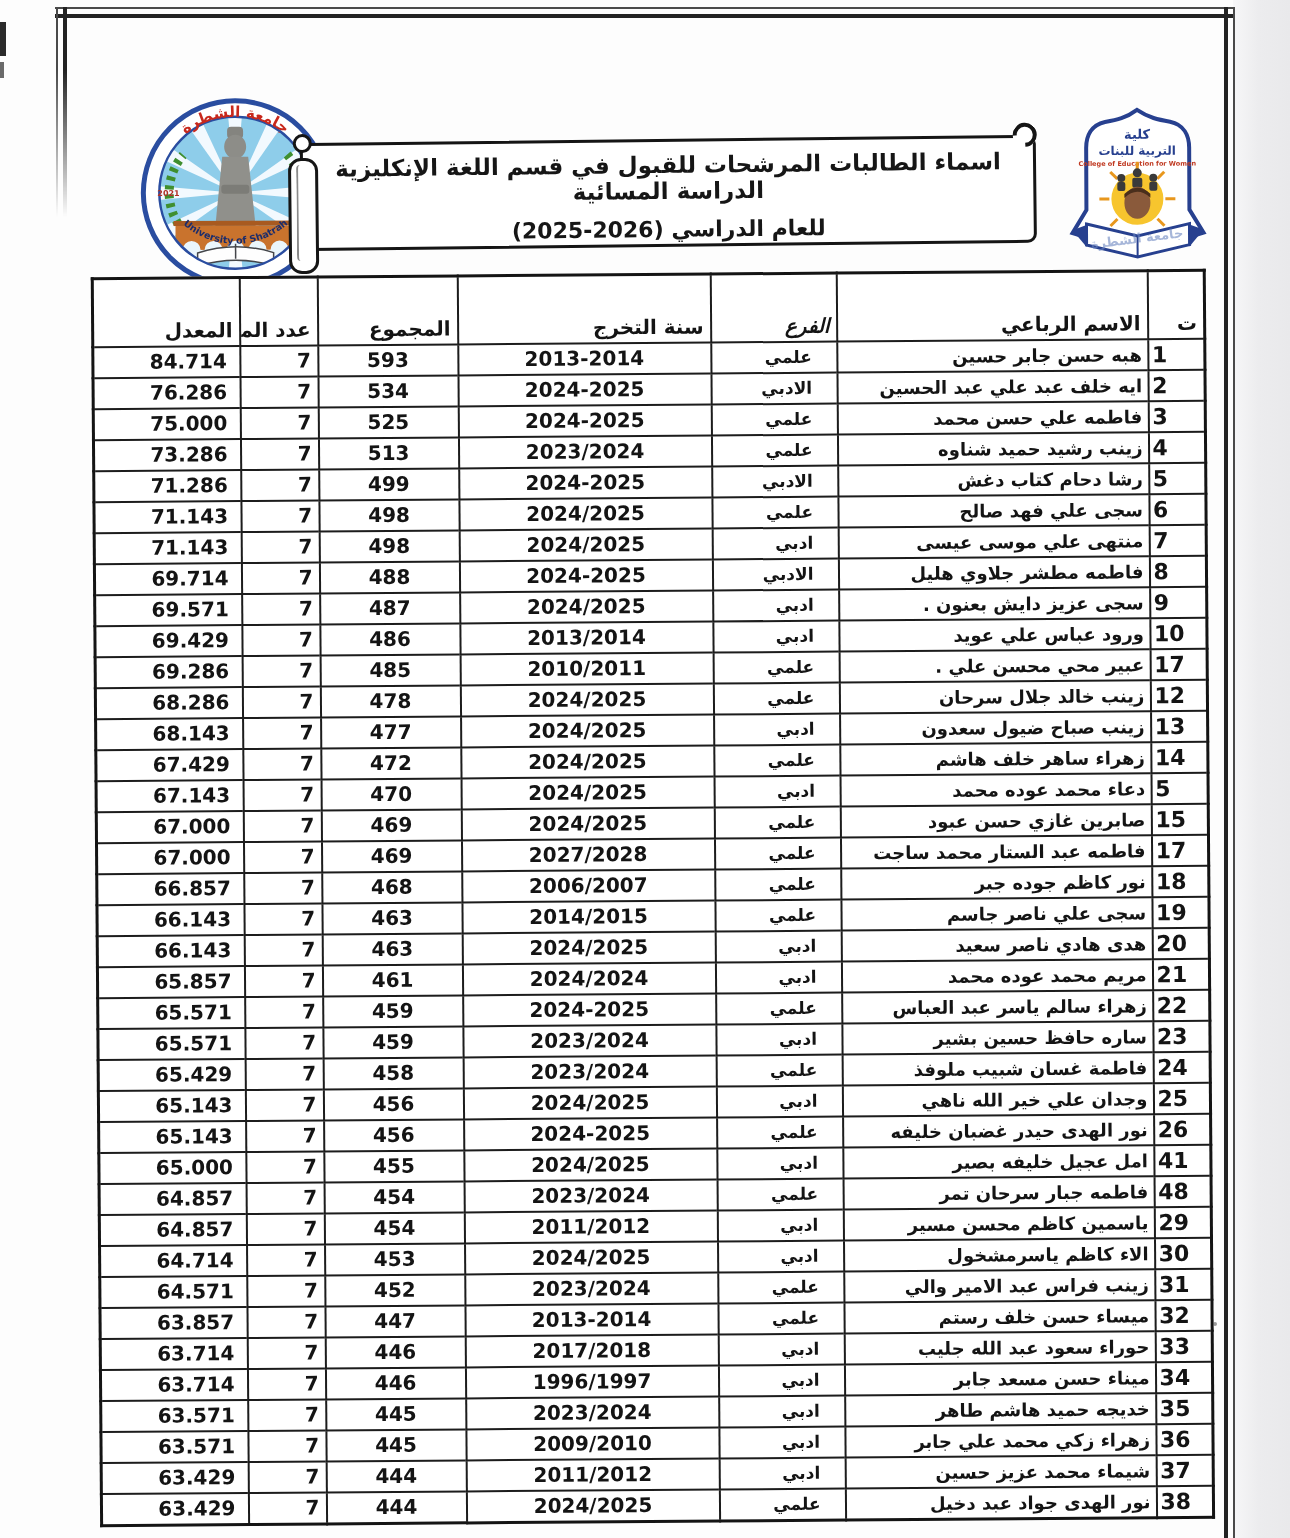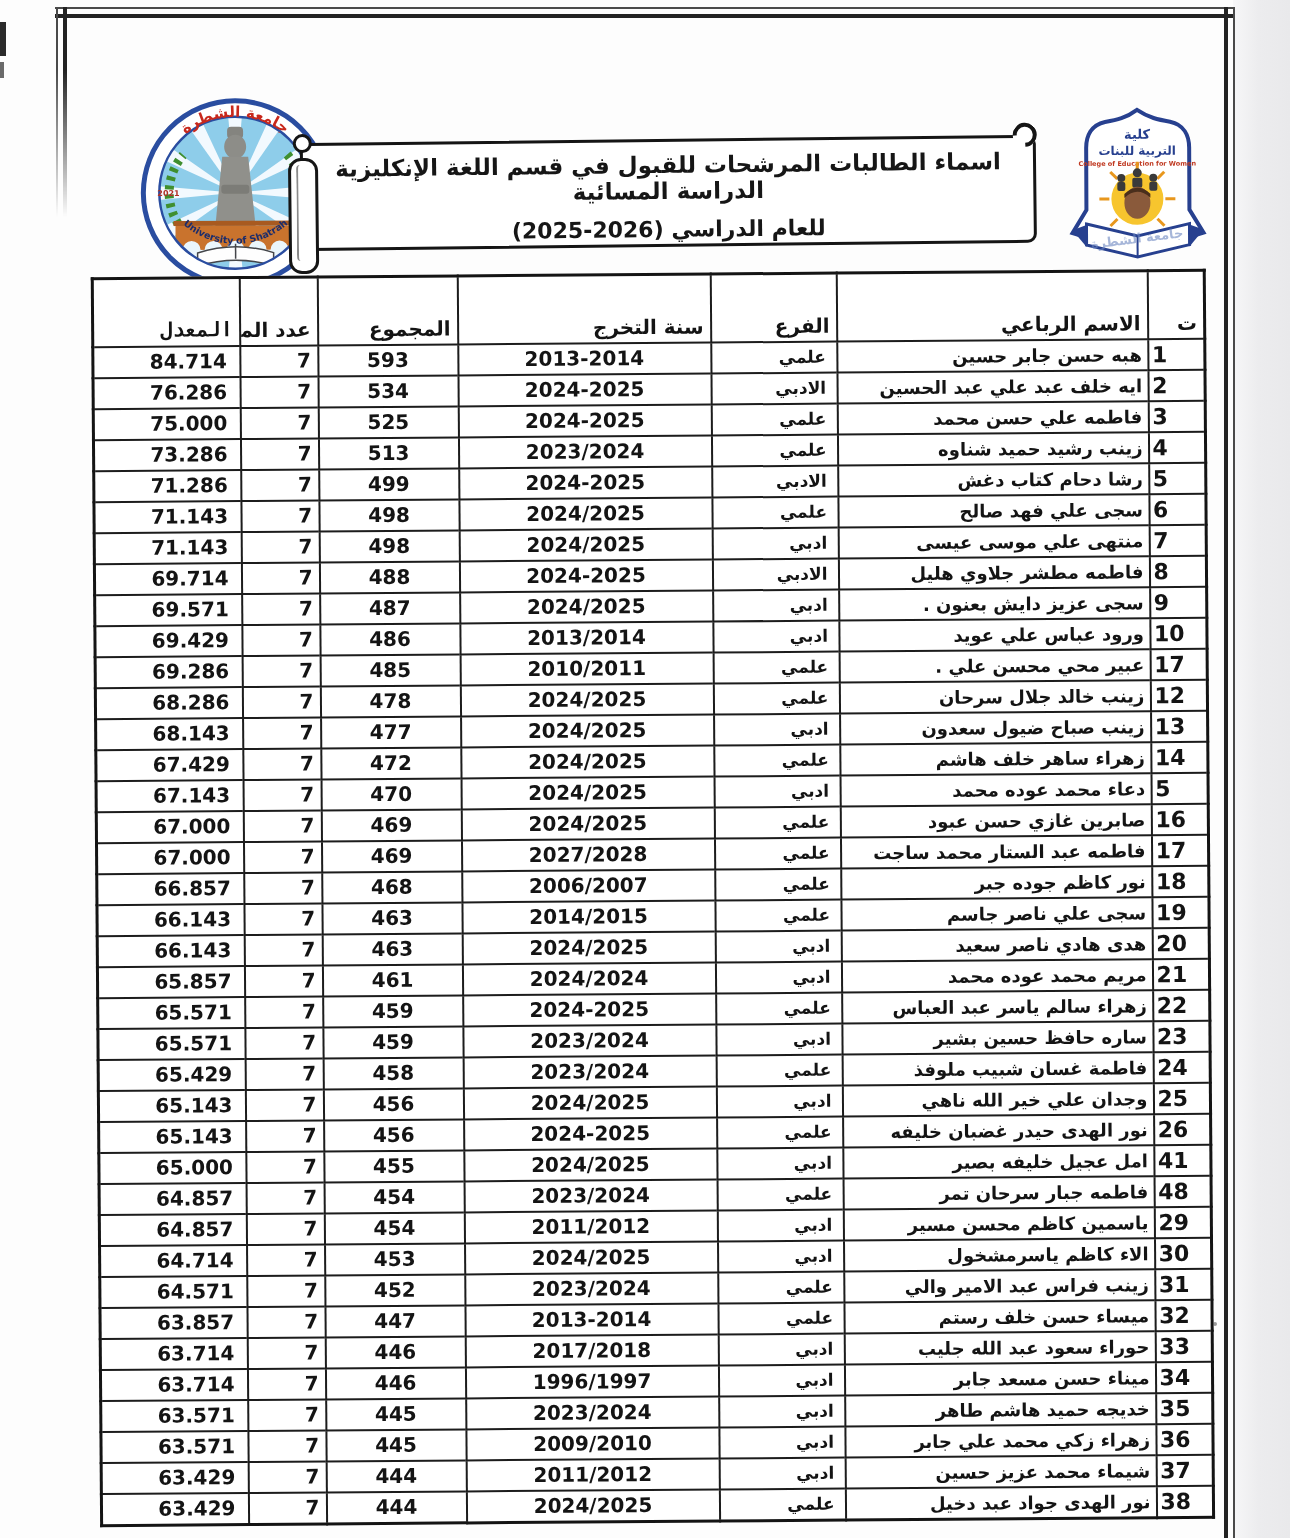--- a/index.html
+++ b/index.html
@@ -50,28 +50,28 @@
   table.results{position:absolute;left:95px;top:273px;width:1112px;
     border-collapse:collapse;table-layout:fixed;background:#fff;
     border:3px solid #141414;transform:rotate(-0.18deg);}
   .results th,.results td{border:2px solid #1c1c1c;overflow:hidden;white-space:nowrap;
     font-weight:bold;color:#141414;}
   .results thead th{height:63px;vertical-align:bottom;font-size:20px;
     padding:0 6px 3px 2px;text-align:right;}
   .results td{height:29px;padding:0;font-size:19px;line-height:27px;}
   th.th-index{text-align:center;padding:0 0 3px 0;}
   th.th-name{padding-right:6px;}
-  th.th-branch{padding-right:8px;}
+  th.th-branch{padding-right:8px;font-style:italic;}
   th.th-year{padding-right:40px;}
   th.th-total{padding-right:32px;}
   th.th-subjects{padding:0 1px 3px 0;}
-  th.th-average{padding:0 4px 3px 2px;font-family:Liberation Mono, monospace;}
+  th.th-average{padding:0 4px 3px 2px;}
   td.col-index{text-align:left;padding-left:3px;font-size:22px;}
   td.col-name{text-align:right;padding-right:5px;font-size:18px;}
-  td.col-branch{text-align:right;padding-right:10px;font-size:17px;margin-top:12px;}
+  td.col-branch{text-align:right;padding-right:24px;font-size:17px;margin-top:12px;}
   td.col-year{text-align:center;font-size:20px;}
   td.col-total{text-align:center;font-size:20px;}
   td.col-subjects{text-align:right;padding-right:6px;font-size:20px;}
   td.col-average{text-align:right;padding-right:12px;font-size:20px;}
 </style>
 </head>
 <body>
 
 <div class="page">
 
@@ -346,21 +346,21 @@
           <tr>
             <td class="col-index">5</td>
             <td class="col-name">دعاء محمد عوده محمد</td>
             <td class="col-branch">ادبي</td>
             <td class="col-year">2024/2025</td>
             <td class="col-total">470</td>
             <td class="col-subjects">7</td>
             <td class="col-average">67.143</td>
           </tr>
           <tr>
-            <td class="col-index">16</td>
+            <td class="col-index">15</td>
             <td class="col-name">صابرين غازي حسن عبود</td>
             <td class="col-branch">علمي</td>
             <td class="col-year">2024/2025</td>
             <td class="col-total">469</td>
             <td class="col-subjects">7</td>
             <td class="col-average">67.000</td>
           </tr>
           <tr>
             <td class="col-index">17</td>
             <td class="col-name">فاطمه عبد الستار محمد ساجت</td>

